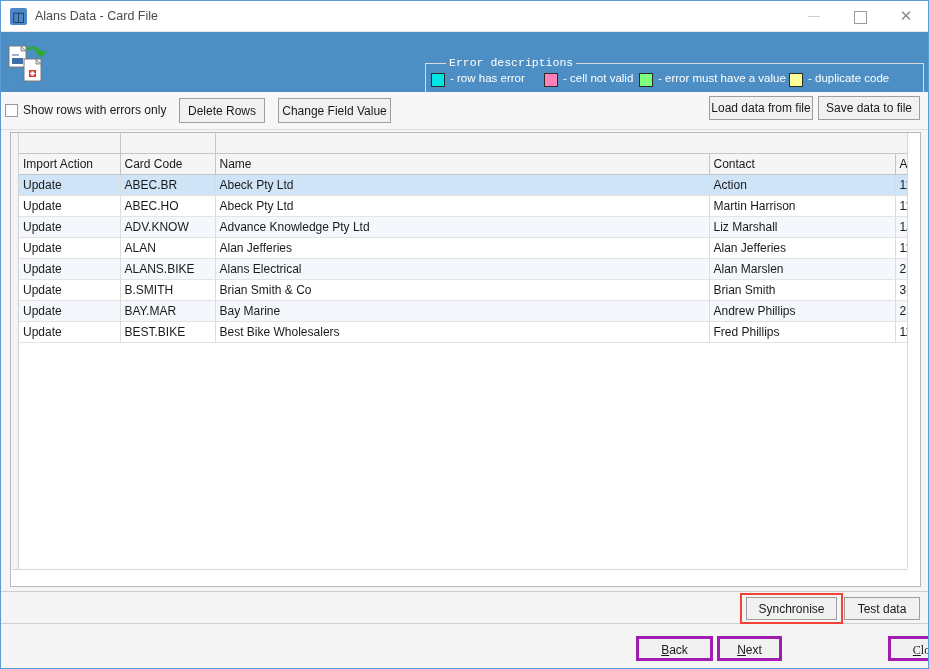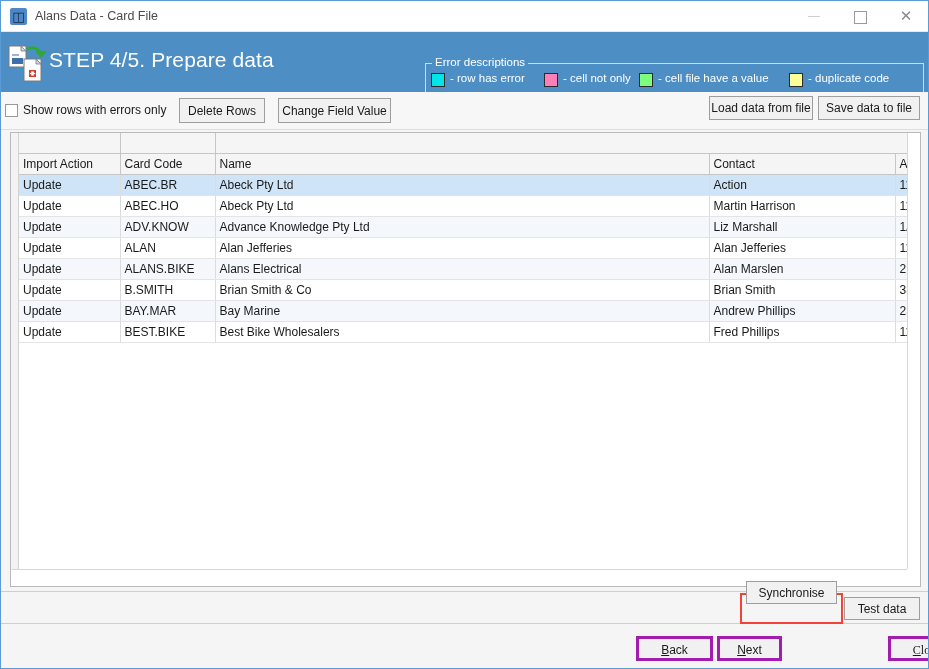--- a/index.html
+++ b/index.html
@@ -120,26 +120,27 @@
   
   #err-group {
     position: absolute;
     left: 424px; top: 31px;
     width: 499px; height: 50px;
     border: 1px solid #d9d9d9;
     box-sizing: border-box;
   }
   #err-legend {
     position: absolute;
-    left: 6px; top: -8px;
+    left: 20px; top: -8px;
     background: #4d8fc4;
     padding: 0 3px;
     font-size: 11.5px;
     color: #ffffff;
     white-space: nowrap;
+    font-family: Liberation Mono, monospace;
   }
   .legend-row {
     position: absolute;
     left: 5px;
     height: 18px;
   }
   #legend-row-0 { top: 7px; }
   #legend-row-1 { top: 26px; }
   .legend-item {
     position: absolute;
@@ -327,21 +328,21 @@
   #sync-highlight {
     position: absolute;
     left: 739px; top: 592px;
     width: 103px; height: 31px;
     border: 2px solid #f44336;
     box-sizing: border-box;
     background: transparent;
   }
   #btn-sync {
     position: absolute;
-    left: 745px; top: 580px;
+    left: 745px; top: 596px;
     width: 91px; height: 23px;
   }
   #btn-test-data {
     position: absolute;
     left: 843px; top: 596px;
     width: 76px; height: 23px;
   }
 
   
   #bottombar {
@@ -404,37 +405,36 @@
         <path d="M21 9 a9 9 0 0 1 12 3" fill="none" stroke="#2eaa34" stroke-width="3" stroke-linecap="round"></path>
         <polygon points="34,18 28,11 40,11" fill="#2eaa34"></polygon>
 
         <rect x="17" y="19" width="17" height="22" fill="#ffffff" stroke="#7a7a7a" stroke-width="1"></rect>
         <polygon points="29,19 34,24 29,24" fill="#cfd8e0" stroke="#7a7a7a" stroke-width="0.8"></polygon>
         <rect x="22" y="30" width="7" height="7" fill="#d23b2e"></rect>
         <rect x="24.2" y="31.4" width="2.6" height="4.2" fill="#ffffff"></rect>
         <rect x="22.8" y="32.8" width="5.4" height="1.4" fill="#ffffff"></rect>
       </svg>
     </div>
-    <div id="header-title">STEP 4/5. Prepare data</div>
 
     <div id="err-group">
       <div id="err-legend">Error descriptions</div>
 
       <div class="legend-row" id="legend-row-0">
         <div class="legend-item" style="left:0px;">
           <span class="legend-swatch" style="background:#00e5e5;"></span>
           <span class="legend-label">- row has error</span>
         </div>
         <div class="legend-item" style="left:113px;">
           <span class="legend-swatch" style="background:#ff7fb8;"></span>
-          <span class="legend-label">- cell not only</span>
+          <span class="legend-label">- cell not valid</span>
         </div>
         <div class="legend-item" style="left:208px;">
           <span class="legend-swatch" style="background:#7dff7d;"></span>
-          <span class="legend-label">- cell file have a value</span>
+          <span class="legend-label">- error must have a value</span>
         </div>
         <div class="legend-item" style="left:358px;">
           <span class="legend-swatch" style="background:#ffff99;"></span>
           <span class="legend-label">- duplicate code</span>
         </div>
       </div>
 
       <div class="legend-row" id="legend-row-1">
         <div class="legend-item" style="left:0px;">
           <span class="legend-swatch" style="background:#d9a8f5;"></span>

